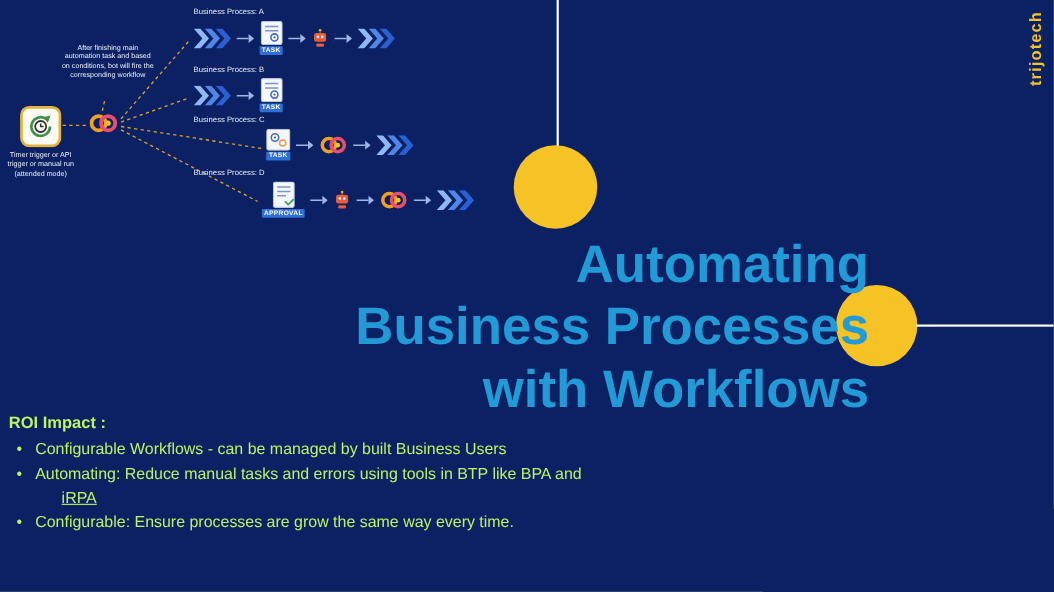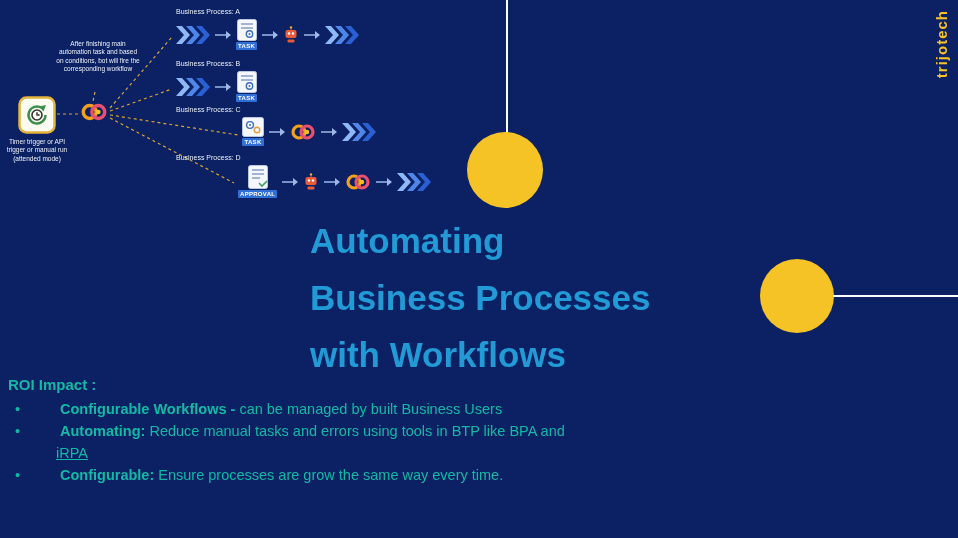--- a/index.html
+++ b/index.html
@@ -9,30 +9,30 @@
   
   .vline { position:absolute; left:506px; top:0; width:2px; height:134px; background:#ffffff; }
   .hline { position:absolute; left:833px; top:295px; width:125px; height:2px; background:#ffffff; }
   .circle { position:absolute; border-radius:50%; background:#F5C326; }
   .circle-a { left:467px; top:132px; width:76px; height:76px; }
   .circle-b { left:760px; top:259px; width:74px; height:74px; }
   .brand { position:absolute; top:10px; right:8px; color:#F5C326; font-weight:bold; font-size:15px;
            letter-spacing:1px; writing-mode:vertical-rl; transform:rotate(180deg); }
 
   
-  .title { position:absolute; left:310px; top:212px; width:480px; text-align:left;
-           color:#219AD6; font-weight:bold; font-size:35px; line-height:57px; }
-
-  
-  .roi { position:absolute; left:8px; top:376px; width:620px; color:#14b8a6; }
+  .title { position:absolute; left:310px; top:212px; width:480px; text-align:right;
+           color:#219AD6; font-weight:bold; font-size:48px; line-height:57px; }
+
+  
+  .roi { position:absolute; left:8px; top:376px; width:620px; color:#bef264; }
   .roi-heading { font-size:15px; font-weight:bold; margin-bottom:5px; }
   .roi ul { list-style:none; width:580px; font-size:14.5px; line-height:22px; }
   .roi li { position:relative; padding-left:24px; }
   .roi li::before { content:"\2022"; position:absolute; left:7px; }
-  .b { font-weight:bold;margin-left:28px; }
+  .b { font-weight:normal; }
   .u { text-decoration:underline; }
   .blk { display:block;margin-left:24px; }
 
   
   .diagram { position:absolute; left:0; top:0; width:430px; height:215px; color:#fff; }
   .connectors { position:absolute; left:0; top:0; }
   .dash { stroke:#D9A52C; stroke-width:1.2; stroke-dasharray:3 3; fill:none; }
   .note { position:absolute; left:55px; top:40px; width:86px; font-size:6.5px; line-height:1.3;
           text-align:center; color:#EDF1F8; }
   .trigger-box { position:absolute; left:18px; top:96px; line-height:0; }

